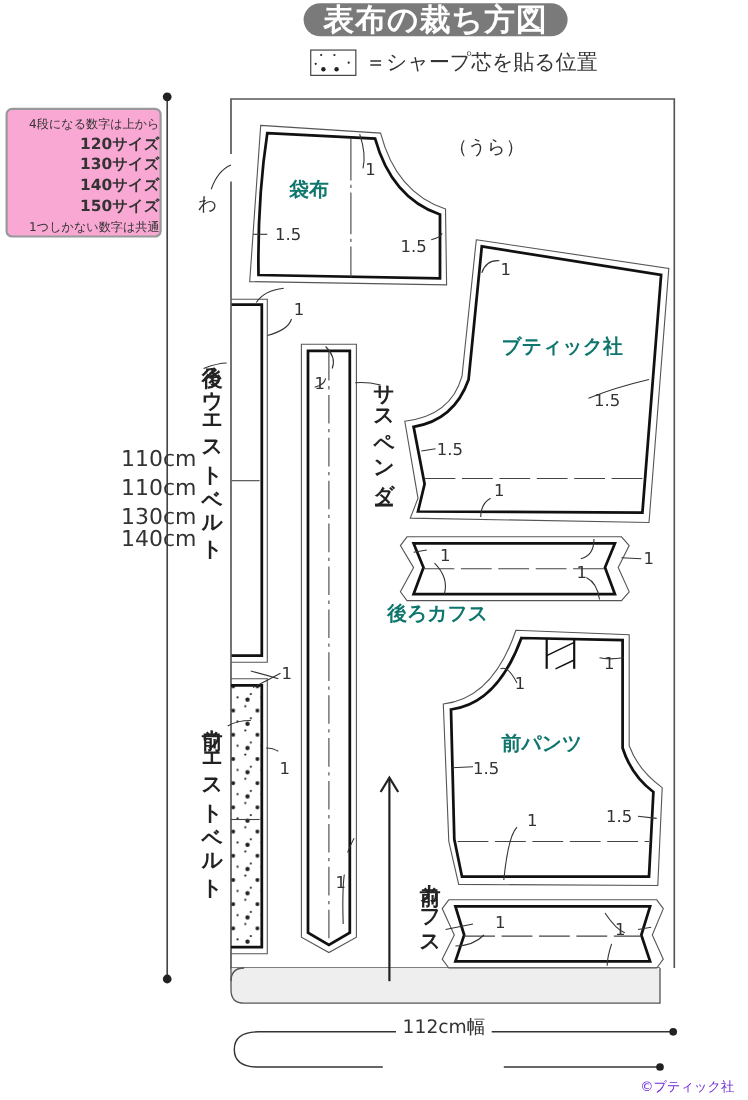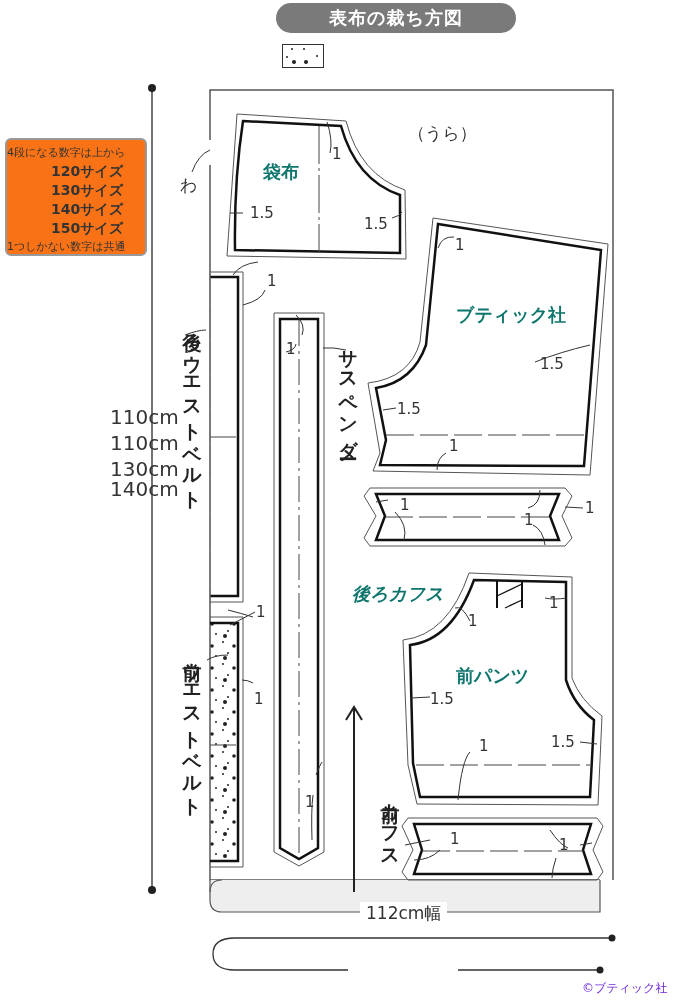--- a/index.html
+++ b/index.html
@@ -1,50 +1,51 @@
 <!DOCTYPE html>
 <html><head>
 <meta charset="utf-8">
 <style>
   html, body { margin:0; padding:0; background:#fff; }
   body { width:680px; height:1000px; position:relative; overflow:hidden;
          font-family:"DejaVu Sans", "Liberation Sans", sans-serif; color:#222; }
   .title-pill { position:absolute; left:276px; top:3px; width:240px; height:30px;
-    background:#7a7a7a; border-radius:15px; color:#fff; font-weight:bold; font-size:18px;
+    background:#7a7a7a; border-radius:15px; color:#fff; font-weight:bold; font-size:28px;
     display:flex; align-items:center; justify-content:center; letter-spacing:1px; }
   .legend { position:absolute; left:282px; top:44px; display:flex; align-items:center; gap:8px; font-size:19px; color:#333; }
   .legend-swatch { width:40px; height:22px; border:1.5px solid #333; position:relative; background:#fff; }
   .legend-swatch i { position:absolute; background:#222; border-radius:50%; }
   .size-box { position:absolute; left:5px; top:98px; width:138px; height:114px;
-    border:2px solid #999; border-radius:6px; background:#f97316; text-align:left; font-size:11px; color:#333;margin-top:40px; }
+    border:2px solid #999; border-radius:6px; background:#f9a8d4; text-align:right; font-size:11px; color:#333; }
   .size-box .line { line-height:18px; }
   .size-box .big { font-weight:bold; font-size:14px; line-height:19px;padding-left:44px; }
   .size-box .first { margin-top:4px; }
   .vlabel { position:absolute; writing-mode:vertical-rl; font-weight:bold; font-size:19px; color:#222; letter-spacing:1px; }
   .lbl { position:absolute; font-size:15px; color:#333; }
   .lblb { position:absolute; font-weight:bold; font-size:18px; color:#0f766e; }
   .dim { position:absolute; left:110px; font-size:20px; color:#333; line-height:26px; }
-  .width-label { position:absolute; left:360px; top:902px; font-size:17px; background:#fff; padding:0 6px; color:#333; }
+  .width-label { position:absolute; left:360px; top:922px; font-size:17px; background:#fff; padding:0 6px; color:#333; }
   .credit { position:absolute; left:582px; top:980px; font-size:12px; color:#6d28d9; }
   svg.main { position:absolute; left:0; top:0; }
 </style>
 </head>
 <body>
 
 <div class="title-pill">表布の裁ち方図</div>
 
 <div class="legend">
   <span class="legend-swatch">
     <i style="left:8px;top:3px;width:2px;height:2px"></i>
     <i style="left:20px;top:3px;width:2px;height:2px"></i>
     <i style="left:3px;top:11px;width:2px;height:2px"></i>
     <i style="left:33px;top:10px;width:2px;height:2px"></i>
     <i style="left:9px;top:15px;width:4px;height:4px"></i>
     <i style="left:21px;top:15px;width:4px;height:4px"></i>
   </span>
+  <span>＝シャープ芯を貼る位置</span>
 </div>
 
 <div class="size-box">
   <div class="line first">4段になる数字は上から</div>
   <div class="big">120サイズ</div>
   <div class="big">130サイズ</div>
   <div class="big">140サイズ</div>
   <div class="big">150サイズ</div>
   <div class="line">1つしかない数字は共通</div>
 </div>
@@ -192,21 +193,21 @@
 <div class="dim" style="top:430px">110cm</div>
 <div class="dim" style="top:456px">130cm</div>
 <div class="dim" style="top:476px">140cm</div>
 
 <div class="width-label">112cm幅</div>
 <div class="credit">©ブティック社</div>
 
 <div class="lblb" style="left:263px;top:160px;">袋布</div>
 <div class="lblb" style="left:456px;top:303px;">ブティック社</div>
 <div class="lblb" style="left:456px;top:652px;margin-top:12px;">前パンツ</div>
-<div class="lblb" style="left:352px;top:582px;font-style:italic;">後ろカフス</div>
+<div class="lblb" style="left:352px;top:546px;">後ろカフス</div>
 <div class="vlabel" style="left:180px;top:318px;">後ろウエストベルト</div>
 <div class="vlabel" style="left:180px;top:648px;">前ウエストベルト</div>
 <div class="vlabel" style="left:336px;top:336px;">サスペンダー</div>
 <div class="vlabel" style="left:378px;top:790px;">前カフス</div>
 
 <div class="lbl" style="left:332px;top:145px;">1</div>
 <div class="lbl" style="left:250px;top:204px;">1.5</div>
 <div class="lbl" style="left:364px;top:215px;">1.5</div>
 
 <div class="lbl" style="left:455px;top:236px;">1</div>

